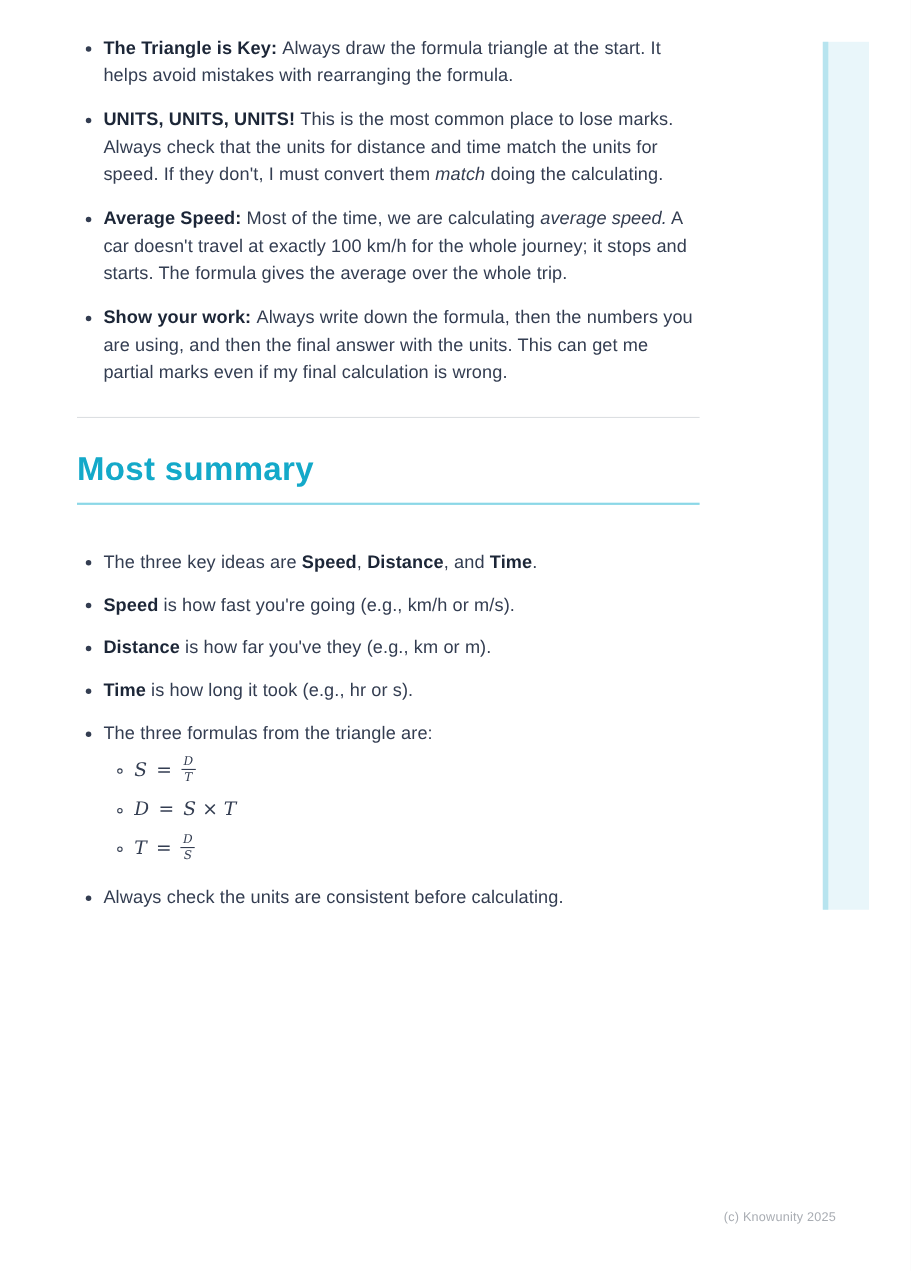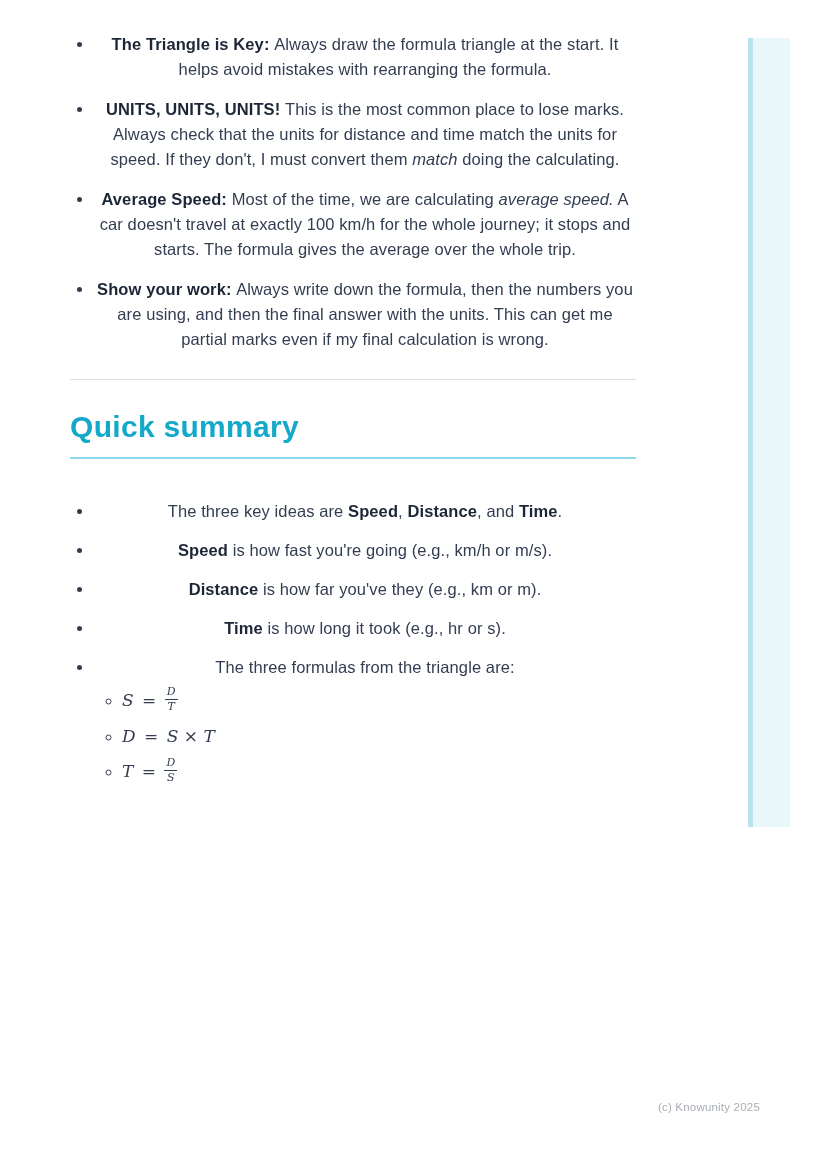--- a/index.html
+++ b/index.html
@@ -35,21 +35,20 @@
     position:absolute;
     left:70px;top:0;
     width:566px;
   }
   ul.bullets{
     margin:0;
     padding-left:24px;
     font-size:16.5px;
     line-height:25px;
     letter-spacing:0.1px;
-    text-align:center;
   }
   ul.bullets li{margin-bottom:15px;}
   ul.bullets li:last-child{margin-bottom:0;}
   ul.key-points{margin-top:32px;}
   span.bold{font-weight:bold;color:var(--bold-text);}
   span.italic{font-style:italic;}
   hr.divider{
     border:none;
     border-top:1px solid var(--divider);
     margin:27px 0 0 0;
@@ -110,32 +109,35 @@
   <main class="content">
     <ul class="bullets key-points">
         <li><span class="bold">The Triangle is Key: </span><span class="normal">Always draw the formula triangle at the start. It helps avoid mistakes with rearranging the formula.</span></li>
         <li><span class="bold">UNITS, UNITS, UNITS! </span><span class="normal">This is the most common place to lose marks. Always check that the units for distance and time match the units for speed. If they don't, I must convert them </span><span class="italic">match</span><span class="normal"> doing the calculating.</span></li>
         <li><span class="bold">Average Speed: </span><span class="normal">Most of the time, we are calculating </span><span class="italic">average speed.</span><span class="normal"> A car doesn't travel at exactly 100 km/h for the whole journey; it stops and starts. The formula gives the average over the whole trip.</span></li>
         <li><span class="bold">Show your work: </span><span class="normal">Always write down the formula, then the numbers you are using, and then the final answer with the units. This can get me partial marks even if my final calculation is wrong.</span></li>
       </ul>
 
     <hr class="divider">
 
-    <h1 class="heading">Quick summary</h1>
+    <h1 class="heading">Most summary</h1>
 
     <ul class="bullets summary">
         <li><span class="normal">The three key ideas are </span><span class="bold">Speed</span><span class="normal">, </span><span class="bold">Distance</span><span class="normal">, and </span><span class="bold">Time</span><span class="normal">.</span></li>
         <li><span class="bold">Speed</span><span class="normal"> is how fast you're going (e.g., km/h or m/s).</span></li>
         <li><span class="bold">Distance</span><span class="normal"> is how far you've they (e.g., km or m).</span></li>
         <li><span class="bold">Time</span><span class="normal"> is how long it took (e.g., hr or s).</span></li>
         <li><span class="normal">The three formulas from the triangle are:</span></li>
       </ul>
 
     <ul class="sub-bullets">
         <li><span class="math"><span>S</span><span class="meq"> = </span><span class="frac"><span class="num">D</span><span class="den">T</span></span></span></li>
         <li><span class="math"><span>D</span><span class="meq"> = </span><span>S × T</span></span></li>
         <li><span class="math"><span>T</span><span class="meq"> = </span><span class="frac"><span class="num">D</span><span class="den">S</span></span></span></li>
       </ul>
 
+    <ul class="bullets tail">
+        <li><span class="normal">Always check the units are consistent before calculating.</span></li>
+      </ul>
   </main>
 
   <footer class="footer">(c) Knowunity 2025</footer>
 </div>
 
 </body></html>

